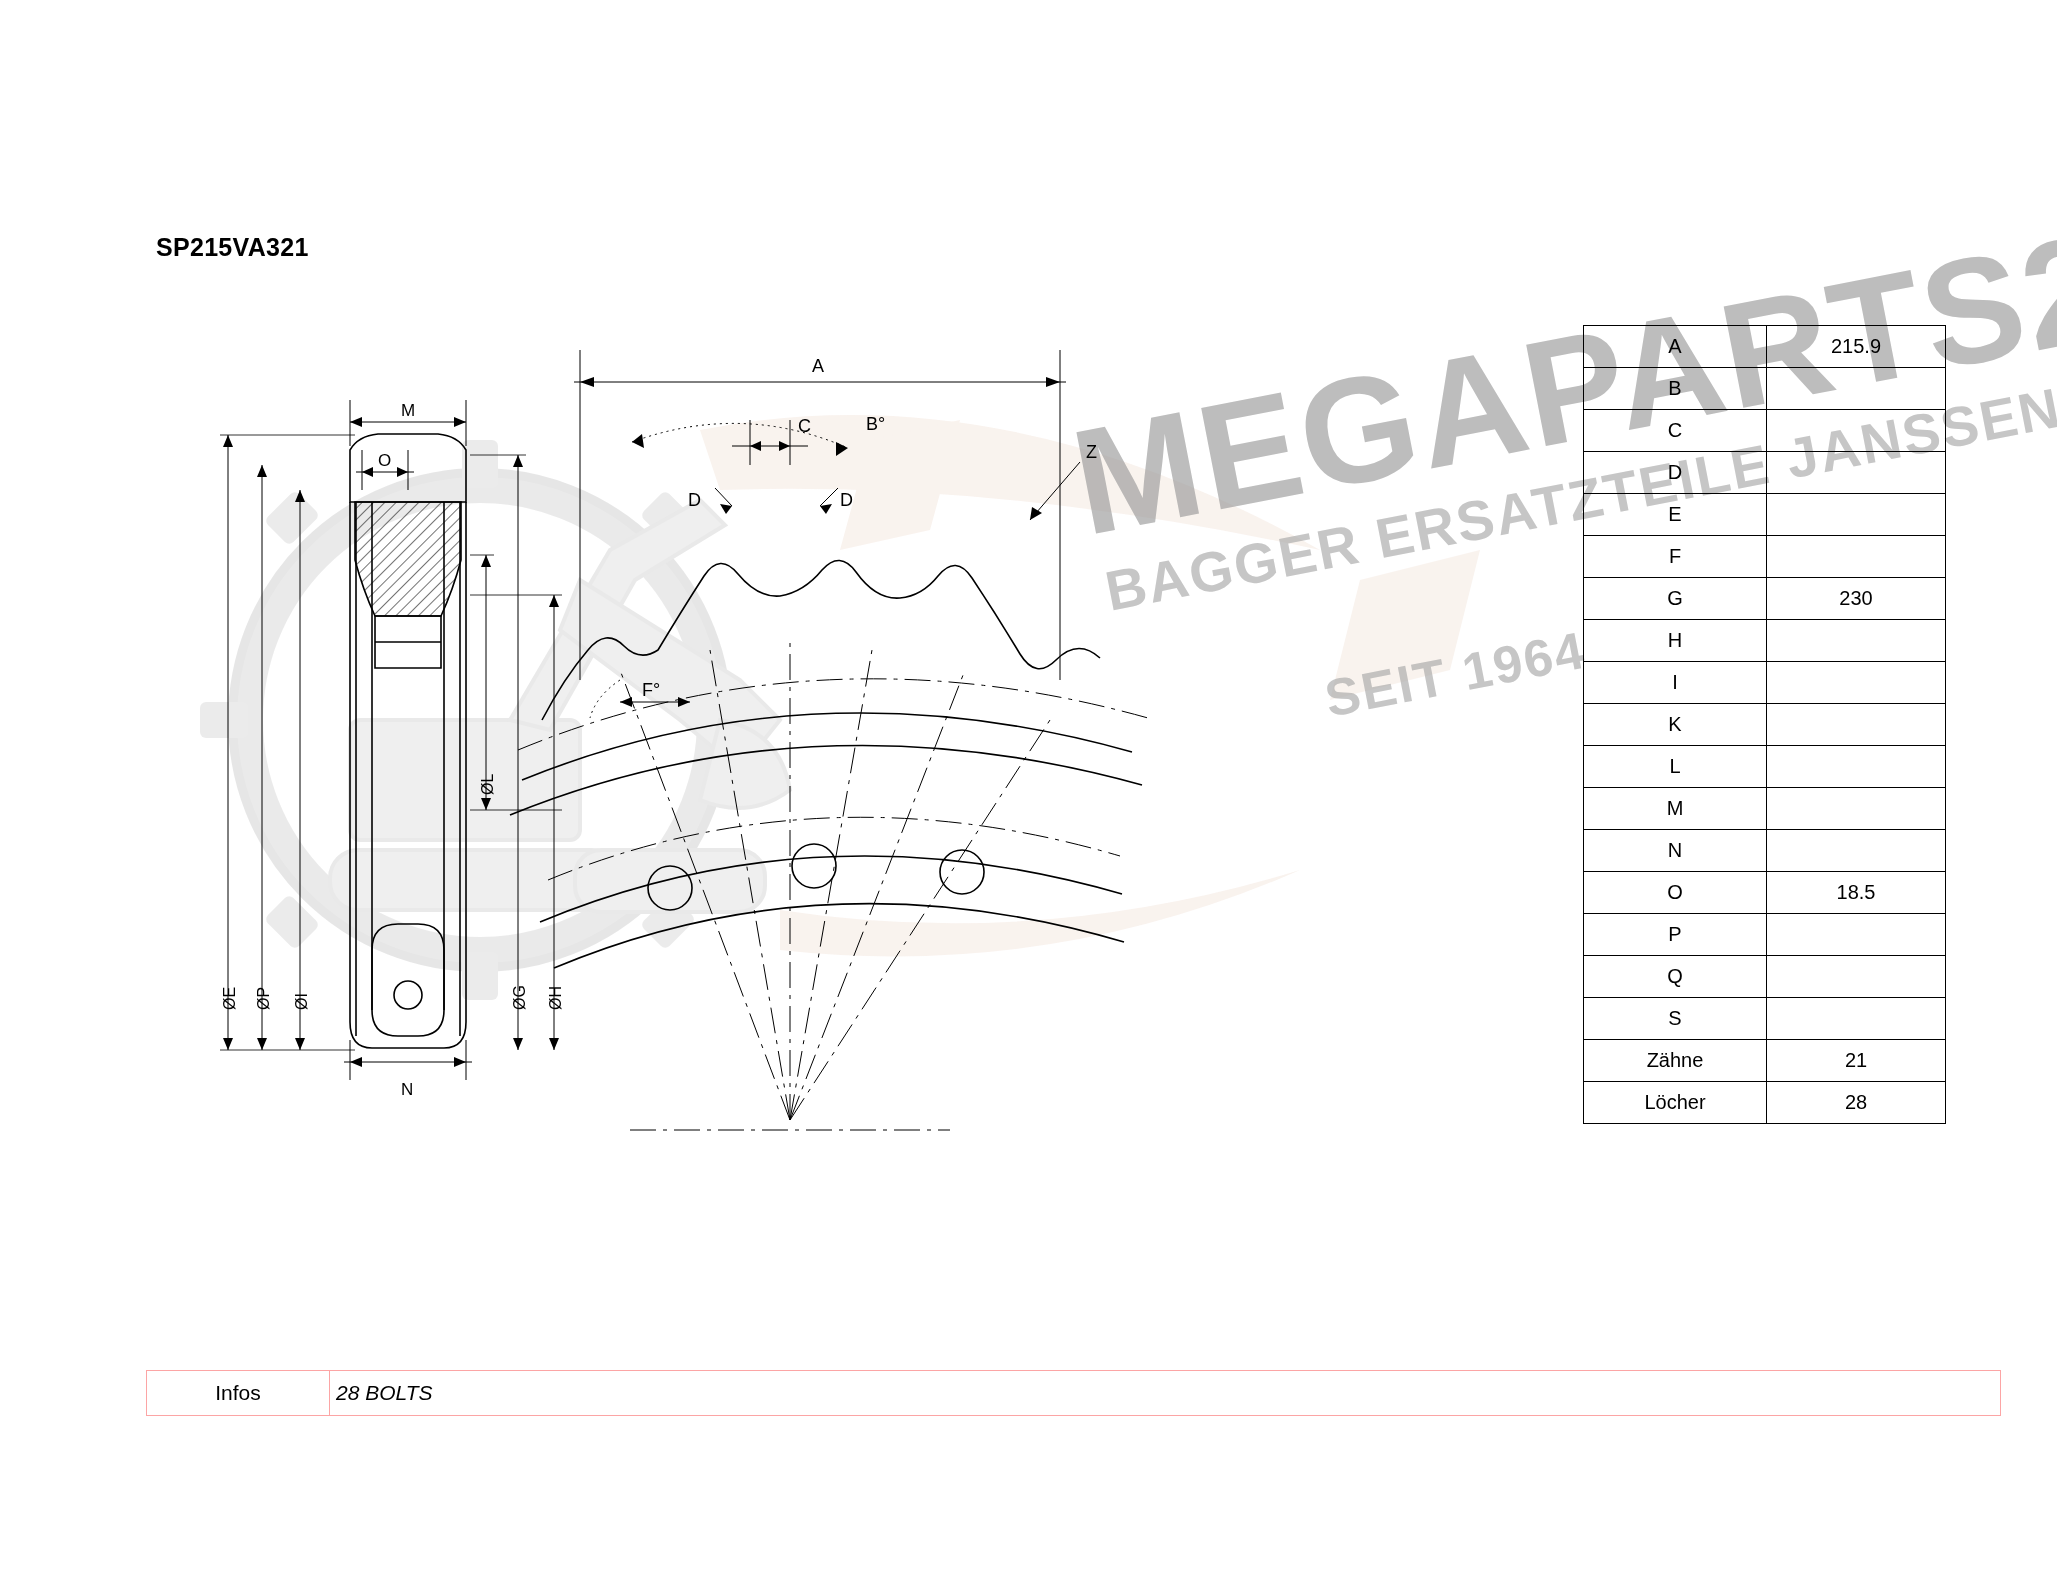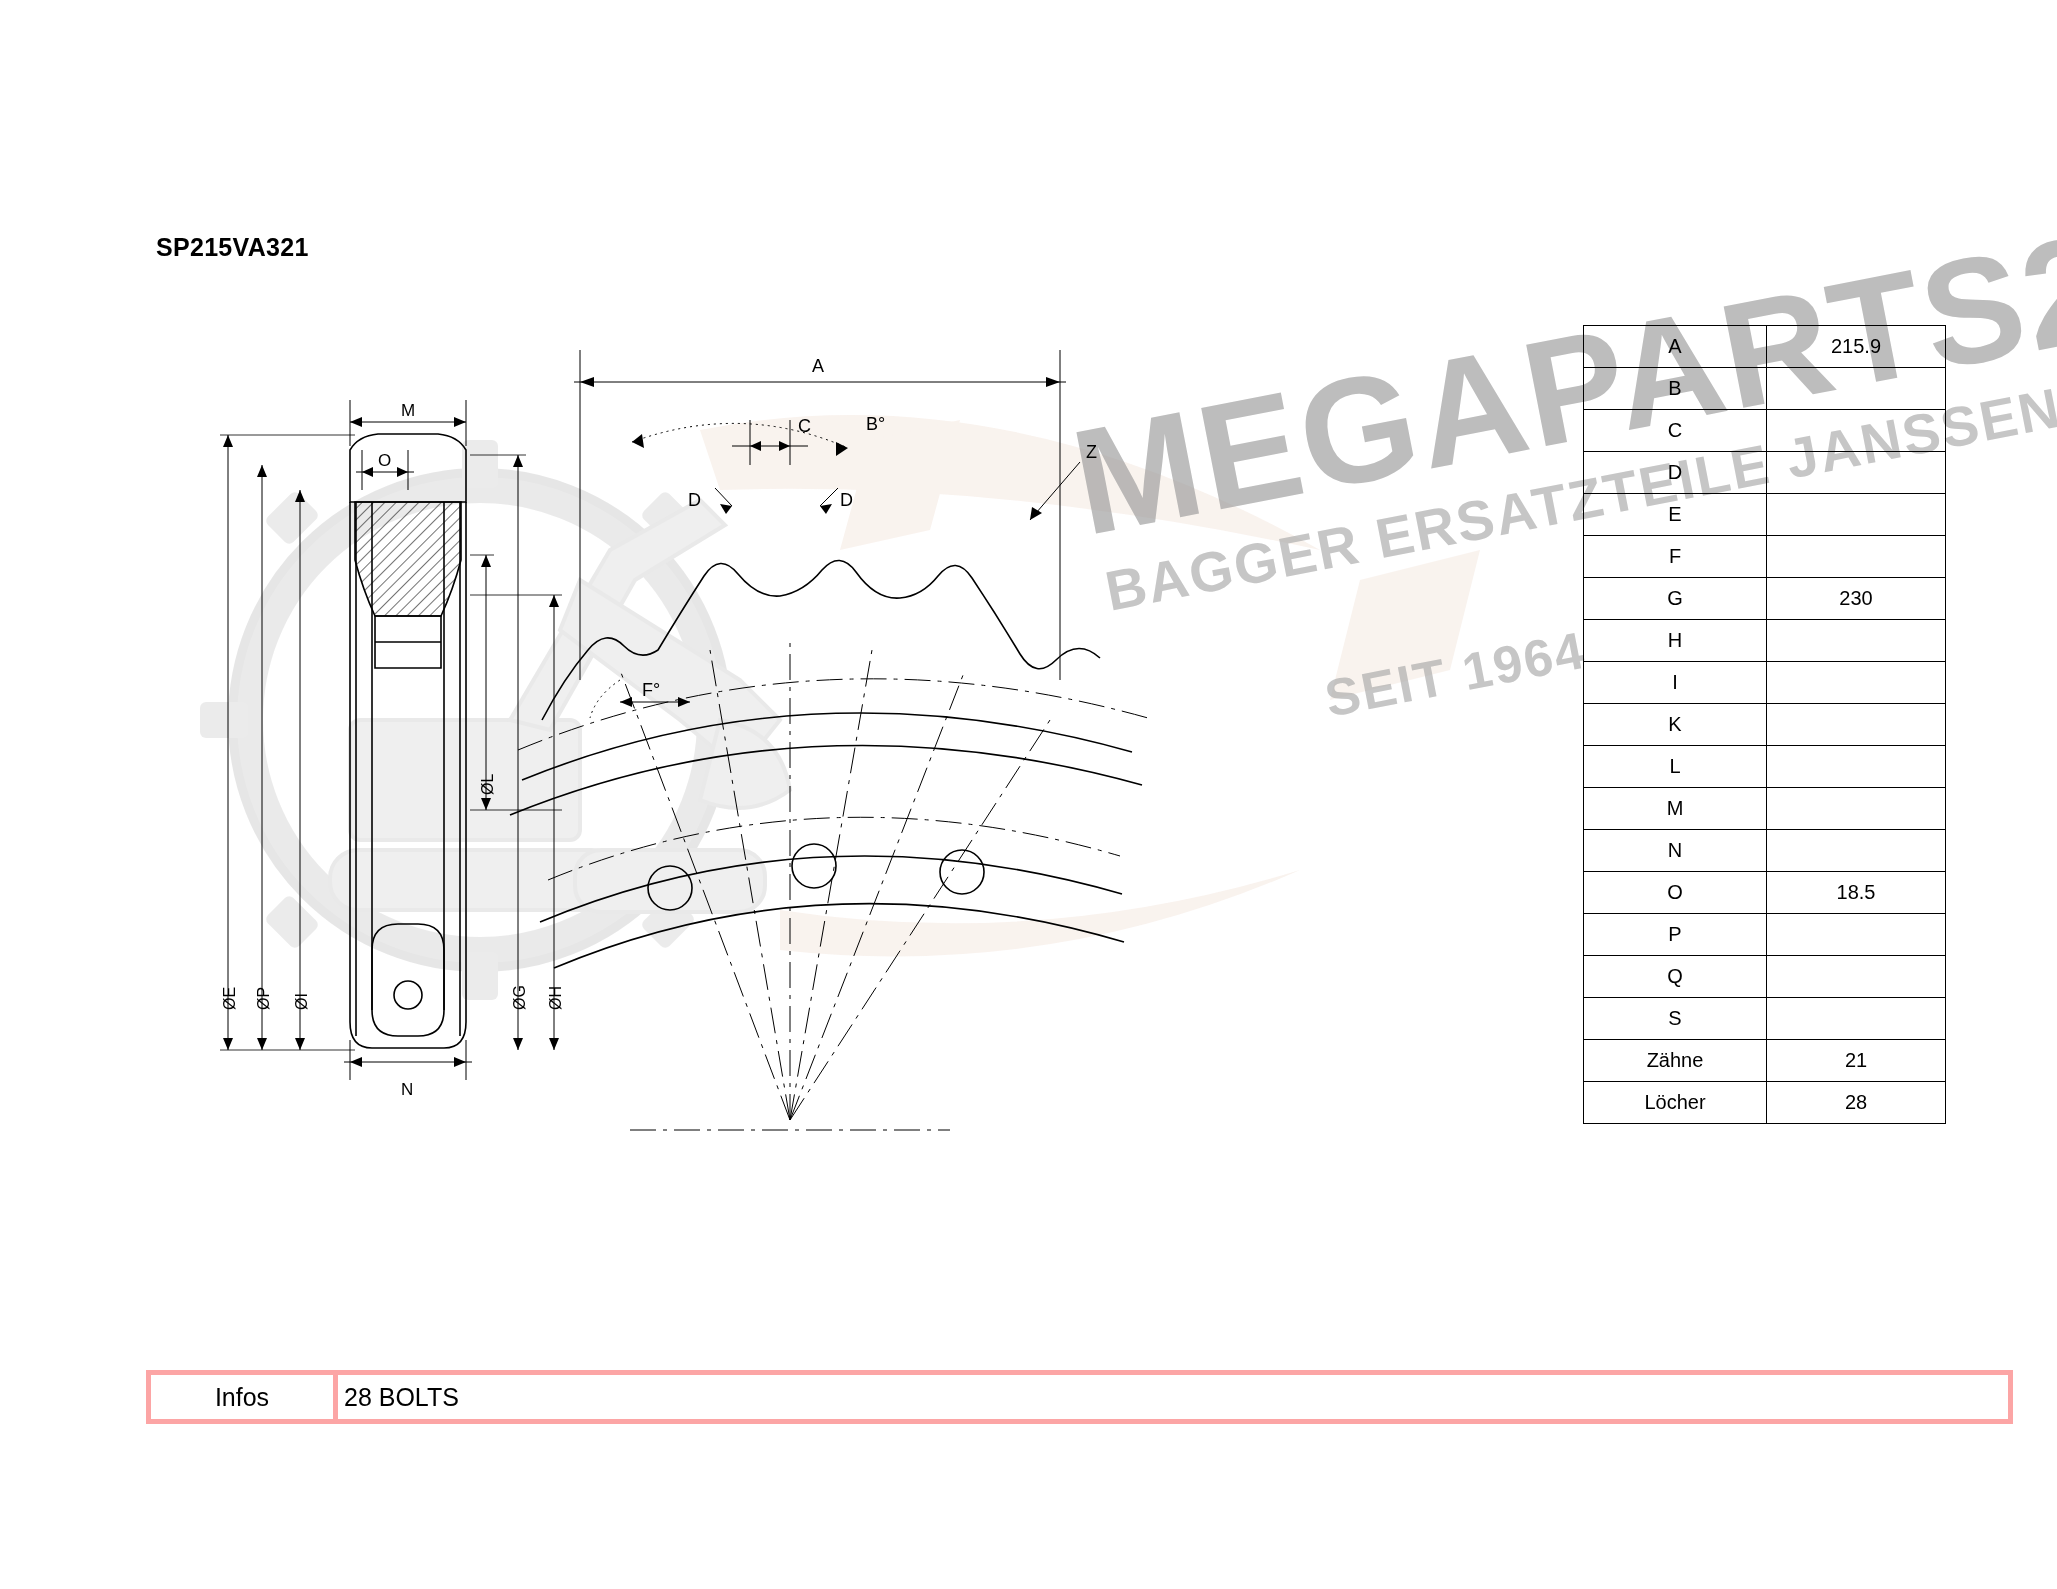--- a/index.html
+++ b/index.html
@@ -111,34 +111,35 @@
 
   
   .infos-table {
     position: absolute;
     left: 146px;
     top: 1370px;
     border-collapse: collapse;
     z-index: 3;
   }
   .infos-table td {
-    border: 5px solid #fca5a5;
+    border: 1px solid #fca5a5;
     height: 44px;
-    font-size: 25px;
+    font-size: 21px;
     padding: 0;
     vertical-align: middle;
   }
   .infos-table td.label {
     width: 182px;
     text-align: center;
   }
   .infos-table td.value {
     width: 1664px;
     text-align: left;
     padding-left: 6px;
+    font-style: italic;
   }
 </style>
 </head>
 <body>
 
 <div class="page">
 
   <div class="part-title">SP215VA321</div>
 
   <div class="watermark">

